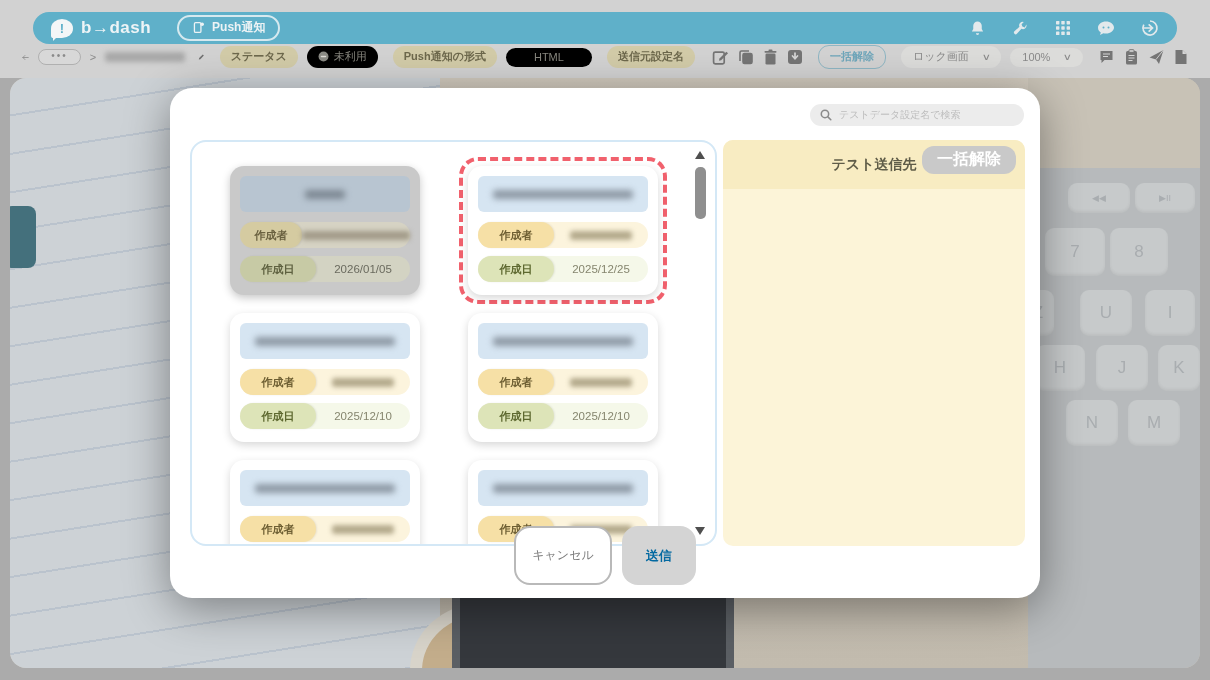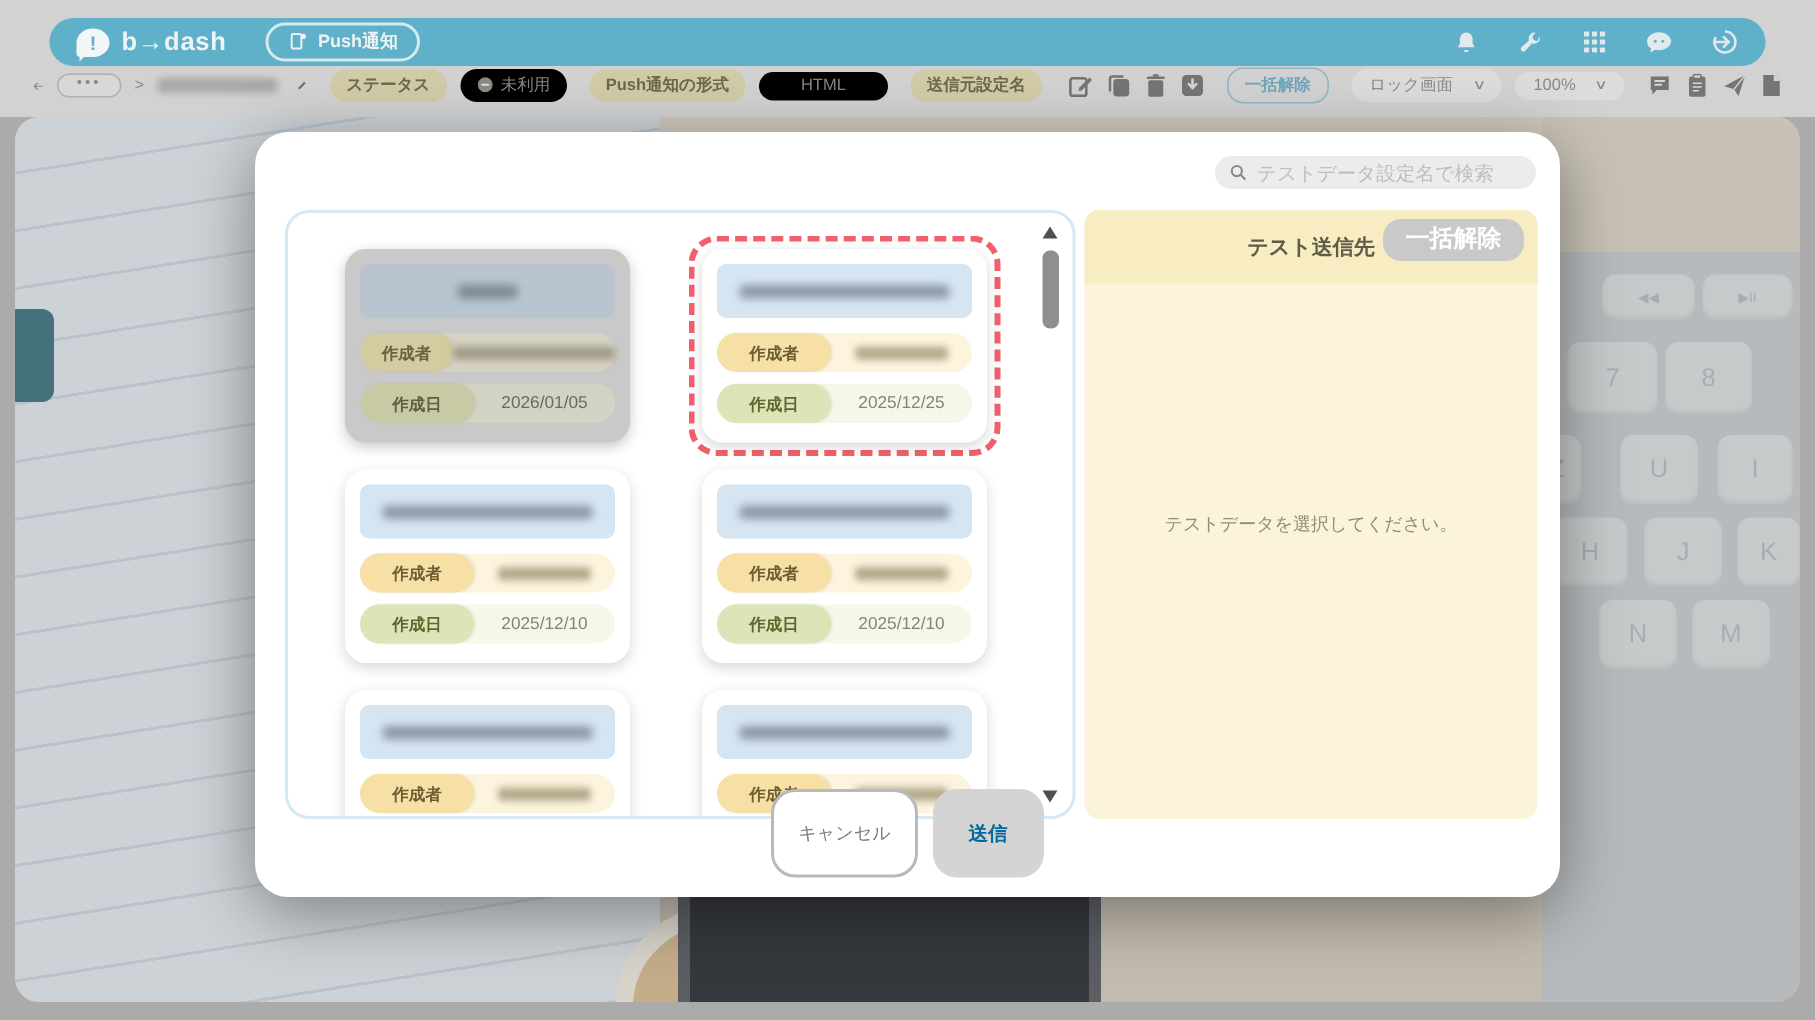--- a/index.html
+++ b/index.html
@@ -56,22 +56,22 @@
             background:#c3ad8b; border:12px solid #d8d4ca; }
   .phone { position:absolute; left:442px; top:482px; width:282px; height:200px; background:#35383d;
            border:8px solid #5b5f64; border-radius:28px; }
 
   
   .modal { position:absolute; left:170px; top:88px; width:870px; height:510px; background:#ffffff;
            border-radius:22px; box-shadow:0 10px 45px rgba(0,0,0,.4); }
   .modal-title { position:absolute; top:20px; left:0; width:100%; text-align:center; font-size:14px; color:#6b6b6b; }
   .search-box { position:absolute; top:16px; right:16px; width:214px; height:22px; background:#ececec;
                 border-radius:12px; display:flex; align-items:center; padding:0 10px; gap:7px; }
-  .search-box input { border:none; outline:none; background:transparent; flex:1; font-size:13px; color:#666;
-                font-family:Liberation Sans, sans-serif; }
+  .search-box input { border:none; outline:none; background:transparent; flex:1; font-size:10px; color:#666;
+                font-family:Liberation Mono, monospace; }
   .search-box input::placeholder { color:#bdbdbd; }
 
   .cards-panel { position:absolute; left:20px; top:52px; width:527px; height:406px; border:2px solid #d4e8f6;
                  border-radius:16px; overflow:hidden; background:#fff; }
   .cards-grid { position:absolute; left:38px; top:24px; display:grid; grid-template-columns:190px 190px;
                 column-gap:48px; row-gap:18px; }
   .card { width:190px; height:129px; border-radius:14px; background:#fff; box-shadow:0 3px 9px rgba(0,0,0,.16);
           padding:10px 10px 0; position:relative; }
   .card-title { height:36px; border-radius:6px; background:#d6e5f2; display:flex; align-items:center; justify-content:center; }
   .title-blur { width:140px; height:9px; background:#8d98a4; filter:blur(3px); border-radius:3px; }
@@ -388,21 +388,20 @@
       <span class="scroll-arrow scroll-down"></span>
     </div>
   </div>
 
   <div class="dest-panel">
     <div class="dest-header">
       <span class="dest-title">テスト送信先</span>
       <button class="clear-btn">一括解除</button>
     </div>
     <div class="dest-empty">
-      <div>テストデータを選択してください。</div>
     </div>
   </div>
 
   <div class="modal-footer">
     <button class="btn btn-cancel">キャンセル</button>
     <button class="btn btn-submit">送信</button>
   </div>
 </div>
 
 </body></html>

